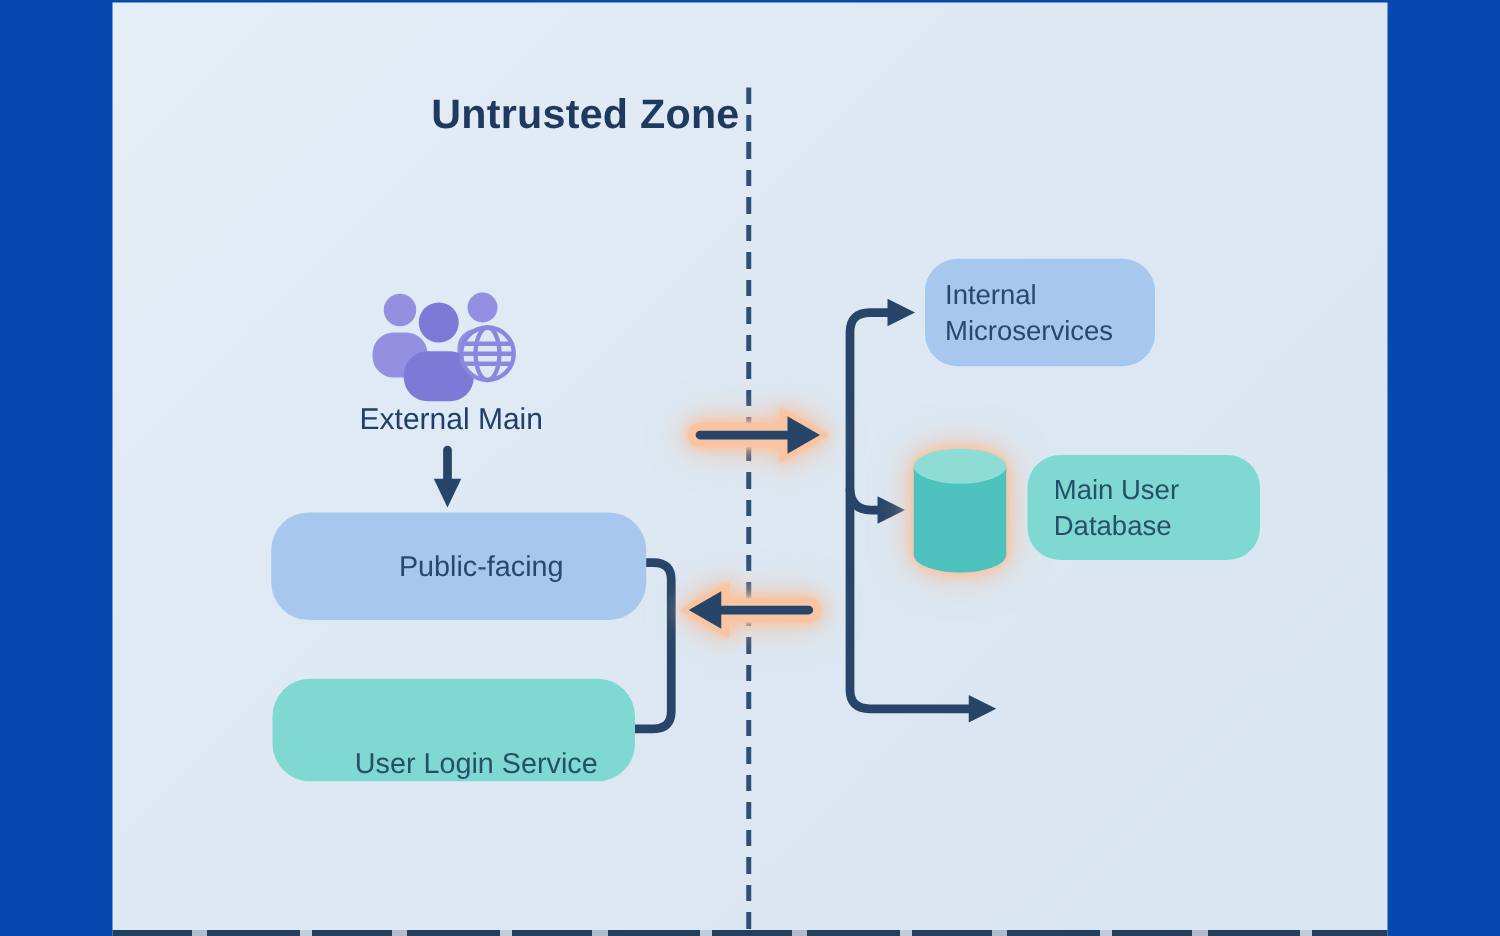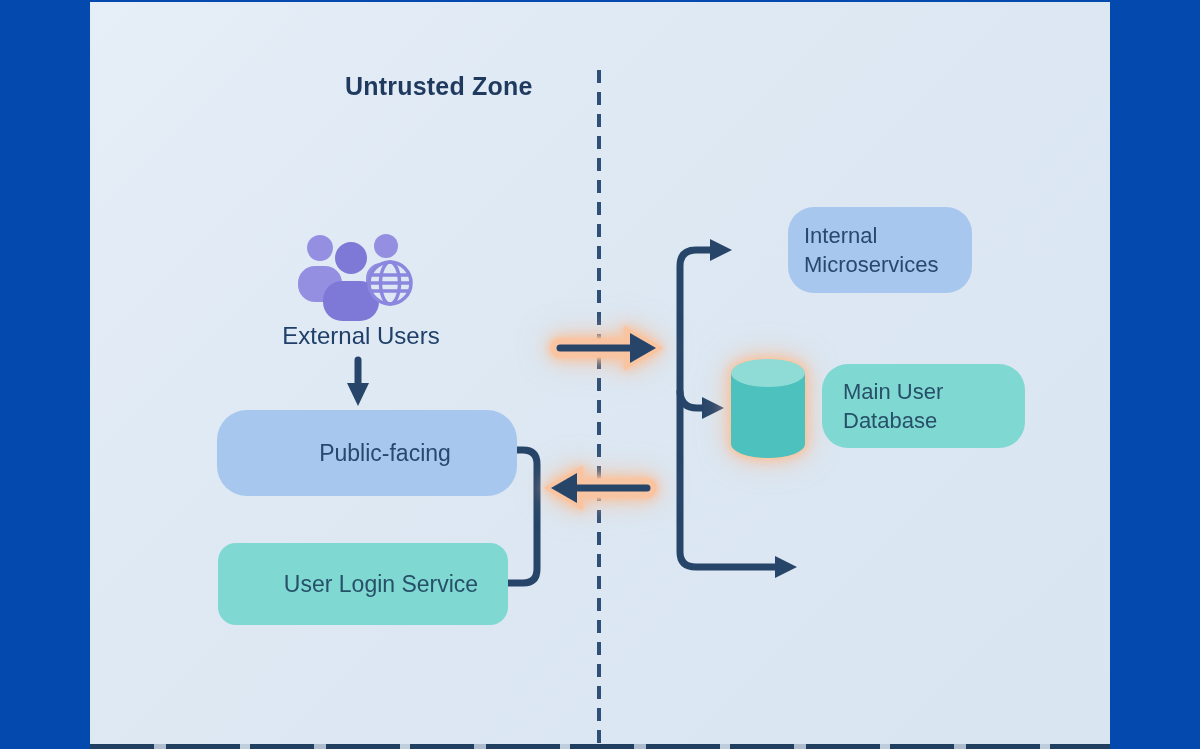--- a/index.html
+++ b/index.html
@@ -1,36 +1,36 @@
 <!DOCTYPE html>
 <html><head>
 <meta charset="utf-8">
 <style>
   html,body{margin:0;padding:0;}
   body{width:1200px;height:749px;overflow:hidden;font-family:"Liberation Sans", sans-serif;}
   .frame{position:relative;width:1200px;height:749px;background:#0449ad;}
   .panel{position:absolute;left:90px;top:2px;width:1020px;height:747px;
          background:linear-gradient(135deg,#e6eef7 0%,#dde8f3 45%,#d9e5f1 100%);}
-  .zone-title{position:absolute;top:72px;font-size:25px;font-weight:600;color:#1f3a5e;white-space:nowrap;letter-spacing:.2px;}
+  .zone-title{position:absolute;top:72px;font-size:33px;font-weight:600;color:#1f3a5e;white-space:nowrap;letter-spacing:.2px;}
   #untrusted-title{left:345px;}
   #trusted-title{left:632px;}
   .divider{position:absolute;left:597px;top:70px;width:4px;height:677px;
            background:repeating-linear-gradient(to bottom,#2e5078 0 13px,rgba(0,0,0,0) 13px 22px);}
   .bottom-strip{position:absolute;left:90px;top:744px;width:1020px;height:5px;
            background:repeating-linear-gradient(to right,#21405f 0 64px,rgba(33,64,95,.25) 64px 76px,#21405f 76px 150px,rgba(33,64,95,.15) 150px 160px);}
   svg.overlay{position:absolute;left:0;top:0;width:1200px;height:749px;pointer-events:none;}
   .node{position:absolute;display:flex;align-items:center;justify-content:center;text-align:center;padding-left:36px;}
   .node .lbl{font-size:23px;color:#28486c;line-height:30px;}
   .node.left-align{justify-content:flex-start;text-align:left;}
   .node.left-align .lbl{font-size:22px;line-height:29px;}
   #web-app-box{left:217px;top:410px;width:264px;height:86px;border-radius:30px;background:#a7c7ee;}
-  #login-box{left:218px;top:543px;width:254px;height:82px;border-radius:18px;background:#7fd8d2;}
+  #login-box{left:218px;top:543px;width:254px;height:82px;border-radius:30px;background:#7fd8d2;align-items:flex-end;}
   #login-box .lbl{color:#275068;}
-  #micro-box{left:740px;top:207px;width:184px;height:86px;border-radius:26px;background:#a7c7ee;padding-left:16px;box-sizing:border-box;margin-left:48px;}
-  #maindb-box{left:822px;top:364px;width:203px;height:84px;border-radius:26px;background:#7fd8d2;padding-left:21px;box-sizing:border-box;}
+  #micro-box{left:740px;top:207px;width:184px;height:86px;border-radius:26px;background:#a7c7ee;padding-left:16px;box-sizing:border-box;}
+  #maindb-box{left:822px;top:364px;width:186px;height:84px;border-radius:26px;background:#7fd8d2;padding-left:21px;box-sizing:border-box;}
   #maindb-box .lbl{color:#275068;}
   #external-users-label{position:absolute;left:261px;top:322px;width:200px;text-align:center;font-size:24px;color:#20406a;}
   #users-icon{position:absolute;left:293px;top:226px;}
   .glow{filter:drop-shadow(0 0 1px #f9c4a1) drop-shadow(0 0 3px rgba(250,200,165,.95))
                drop-shadow(0 0 7px rgba(248,188,148,.78)) drop-shadow(0 0 13px rgba(247,184,142,.5));}
   #cylinder-wrap{position:absolute;left:725px;top:356px;width:86px;height:106px;}
   #secure-wrap{position:absolute;left:798px;top:496px;width:212px;height:176px;}
   #secure-box{position:absolute;left:14px;top:12px;width:168px;height:122px;border-radius:20px;background:#aba6e6;}
   #secure-title{position:absolute;left:28px;top:20px;font-size:22px;color:#31395f;white-space:nowrap;}
   .hinge{position:absolute;left:26px;width:8px;height:21px;border-radius:4px;background:#6f6d85;}
@@ -92,21 +92,21 @@
     <g fill="#7e79d7">
       <circle cx="58" cy="32" r="16"></circle>
       <rect x="30" y="55" width="56" height="40" rx="19"></rect>
     </g>
     <g stroke="#8b87de" stroke-width="3.5" fill="none">
       <circle cx="97" cy="57" r="21" fill="#dde8f4"></circle>
       <ellipse cx="97" cy="57" rx="9.5" ry="21"></ellipse>
       <path d="M 79 49 H 115 M 77 57 H 117 M 79 65 H 115"></path>
     </g>
   </svg>
-  <div id="external-users-label">External Users</div>
+  <div id="external-users-label">External Main</div>
 
   <div class="node" id="web-app-box">
     <div class="lbl">
       <div>Public-facing</div>
     </div>
   </div>
   <div class="node" id="login-box">
     <div class="lbl">User Login Service</div>
   </div>
 

